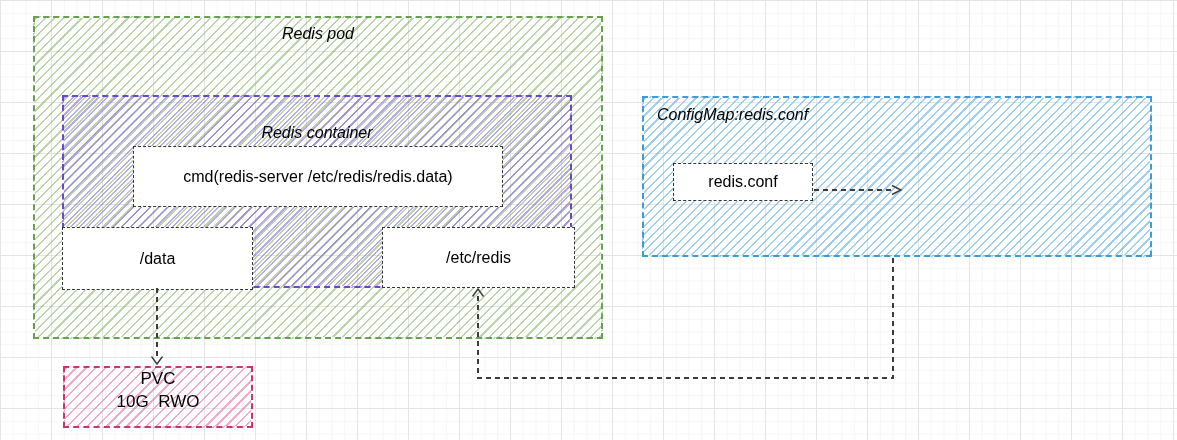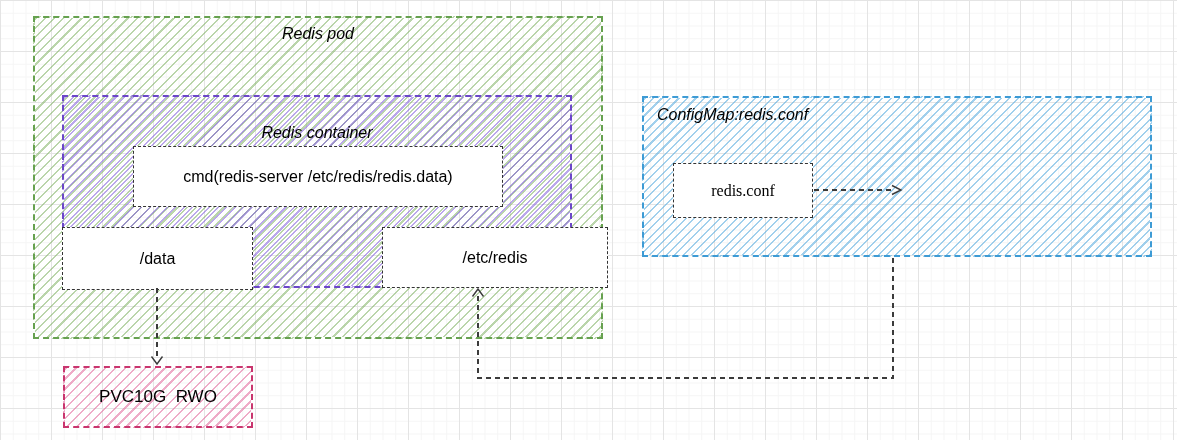--- a/index.html
+++ b/index.html
@@ -51,23 +51,22 @@
       rgba(85,170,222,0.55) 0px, rgba(85,170,222,0.55) 1.5px,
       rgba(0,0,0,0) 1.5px, rgba(0,0,0,0) 6px);
   }
   .hatch-pvc {
     left: 63px; top: 366px; width: 190px; height: 62px;
     border: 2px dashed #c9356e;
     background-image: repeating-linear-gradient(135deg,
       rgba(228,116,163,0.6) 0px, rgba(228,116,163,0.6) 1.6px,
       rgba(0,0,0,0) 1.6px, rgba(0,0,0,0) 7px);
     display: flex;
-    flex-direction: row;
+    flex-direction: column;
     align-items: center;
-    justify-content: center;
     font-size: 17px;
     line-height: 1.35;
   }
   .shape-title {
     position: absolute;
     left: 0; right: 0;
     text-align: center;
     font-size: 16px;
     color: #000;
     white-space: nowrap;
@@ -80,22 +79,22 @@
     background: #ffffff;
     border: 1.6px dashed #333333;
     display: flex;
     align-items: center;
     justify-content: center;
     font-size: 16px;
     text-align: center;
   }
   .box-cmd       { left: 133px; top: 146px; width: 370px; height: 61px; }
   .box-data      { left: 62px;  top: 227px; width: 191px; height: 63px; }
-  .box-etcredis  { left: 382px; top: 227px; width: 226px; height: 61px; }
-  .box-redisconf { left: 673px; top: 163px; width: 140px; height: 55px; font-family: Liberation Serif, serif; }
+  .box-etcredis  { left: 382px; top: 227px; width: 193px; height: 61px; }
+  .box-redisconf { left: 673px; top: 163px; width: 140px; height: 38px; }
   .box-content   { left: 903px; top: 163px; width: 140px; height: 55px; }
   .pvc-line { white-space: pre; }
   .edges {
     position: absolute;
     left: 0; top: 0;
     width: 1177px;
     height: 440px;
     pointer-events: none;
   }
   .edge-line {

